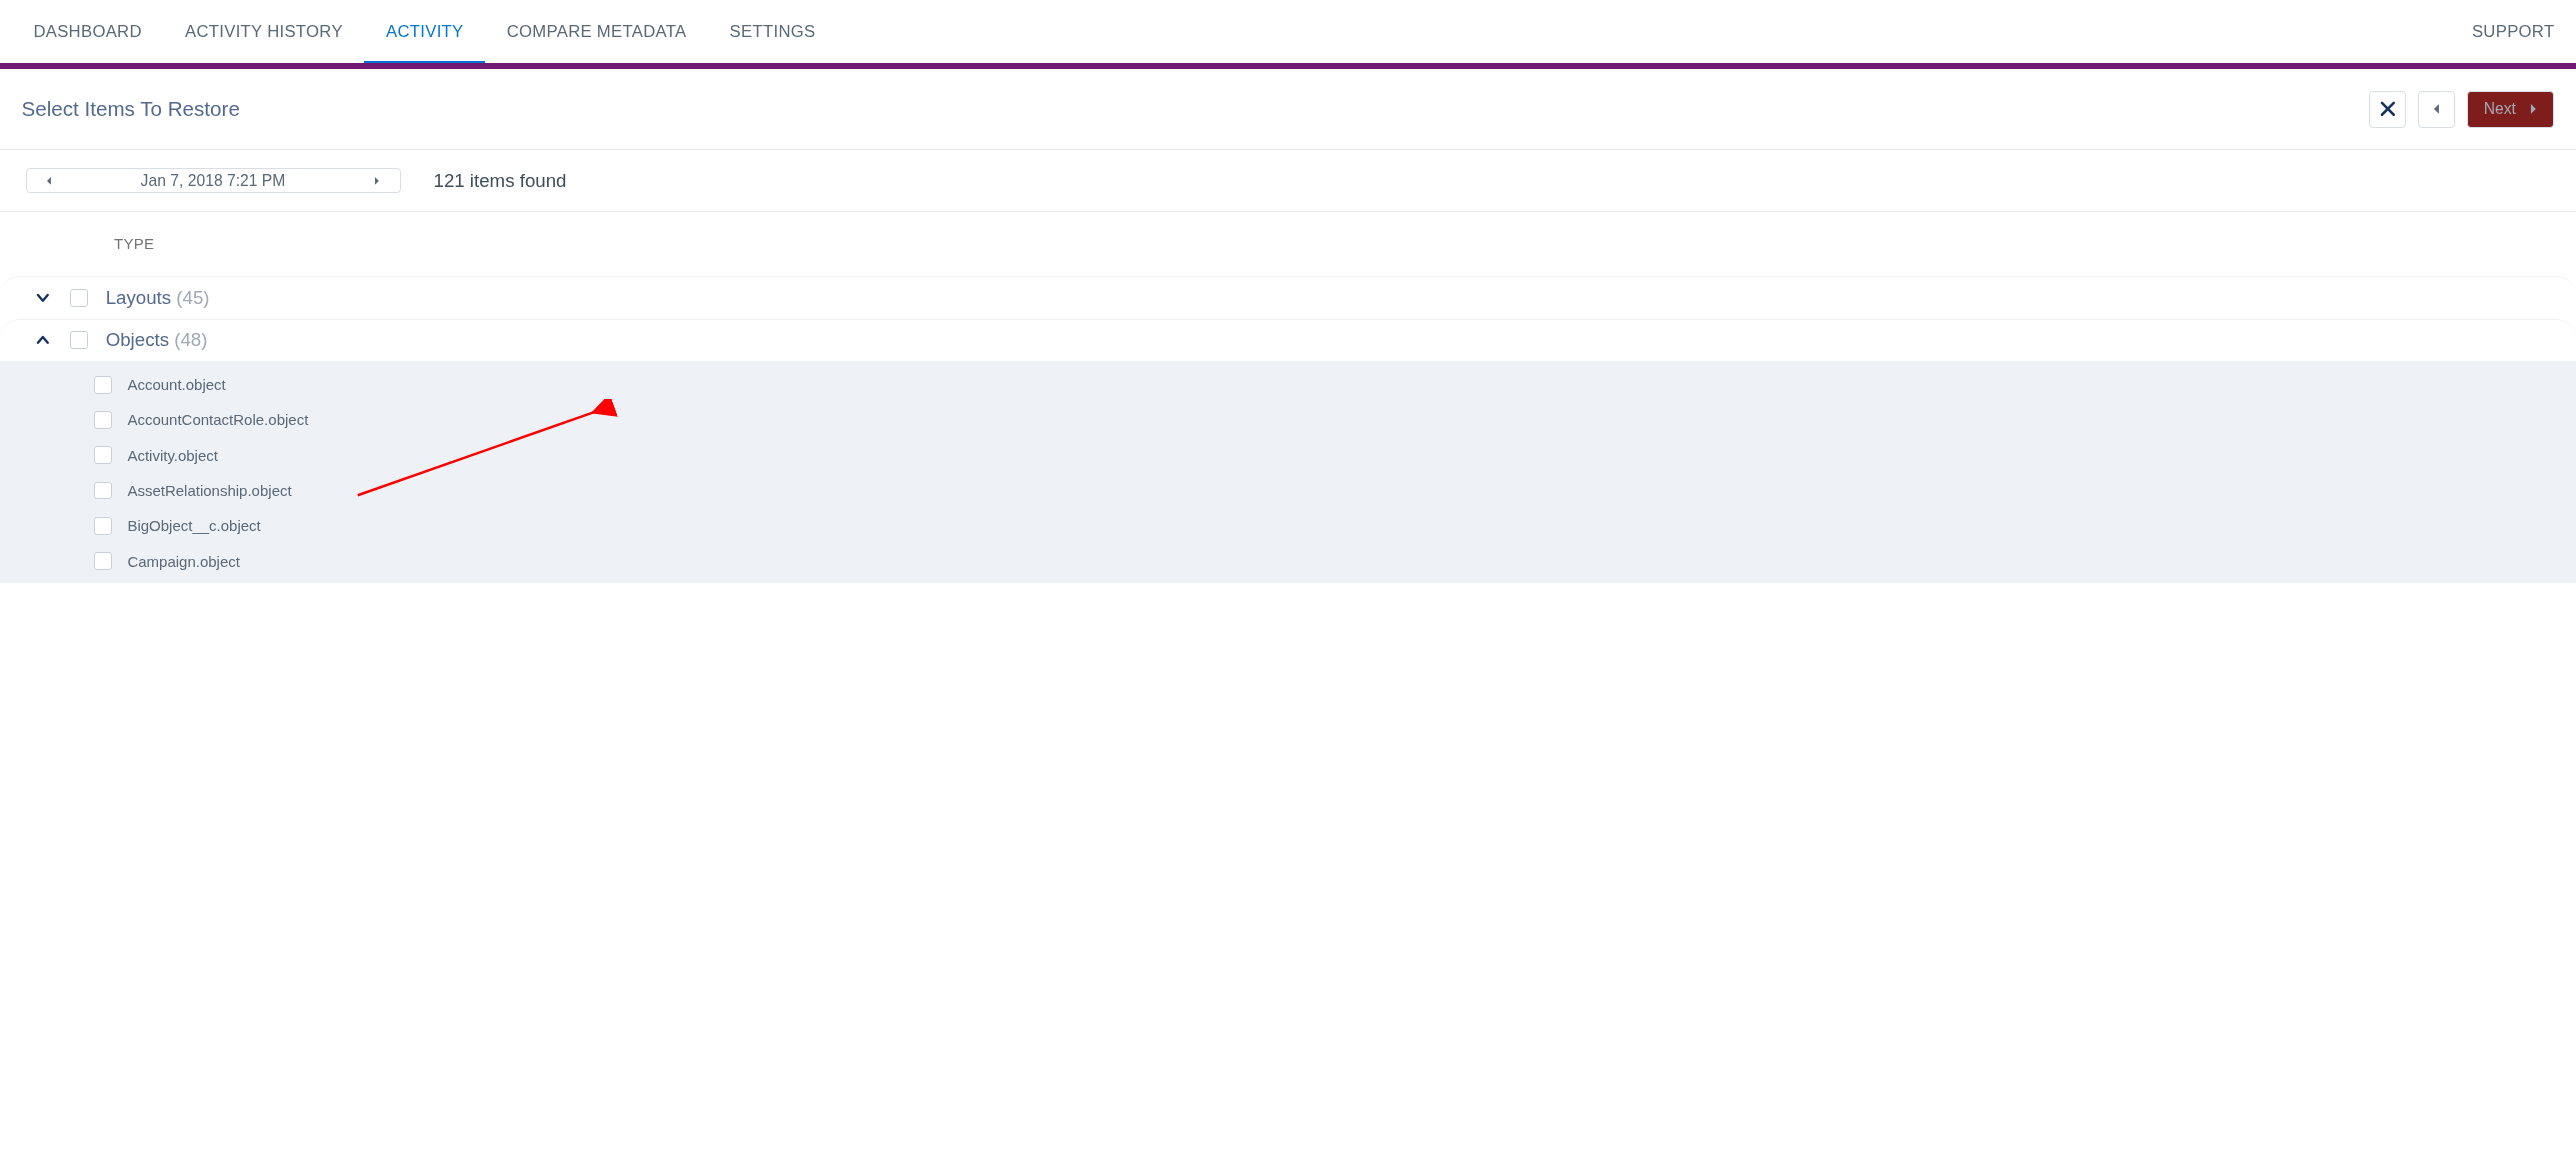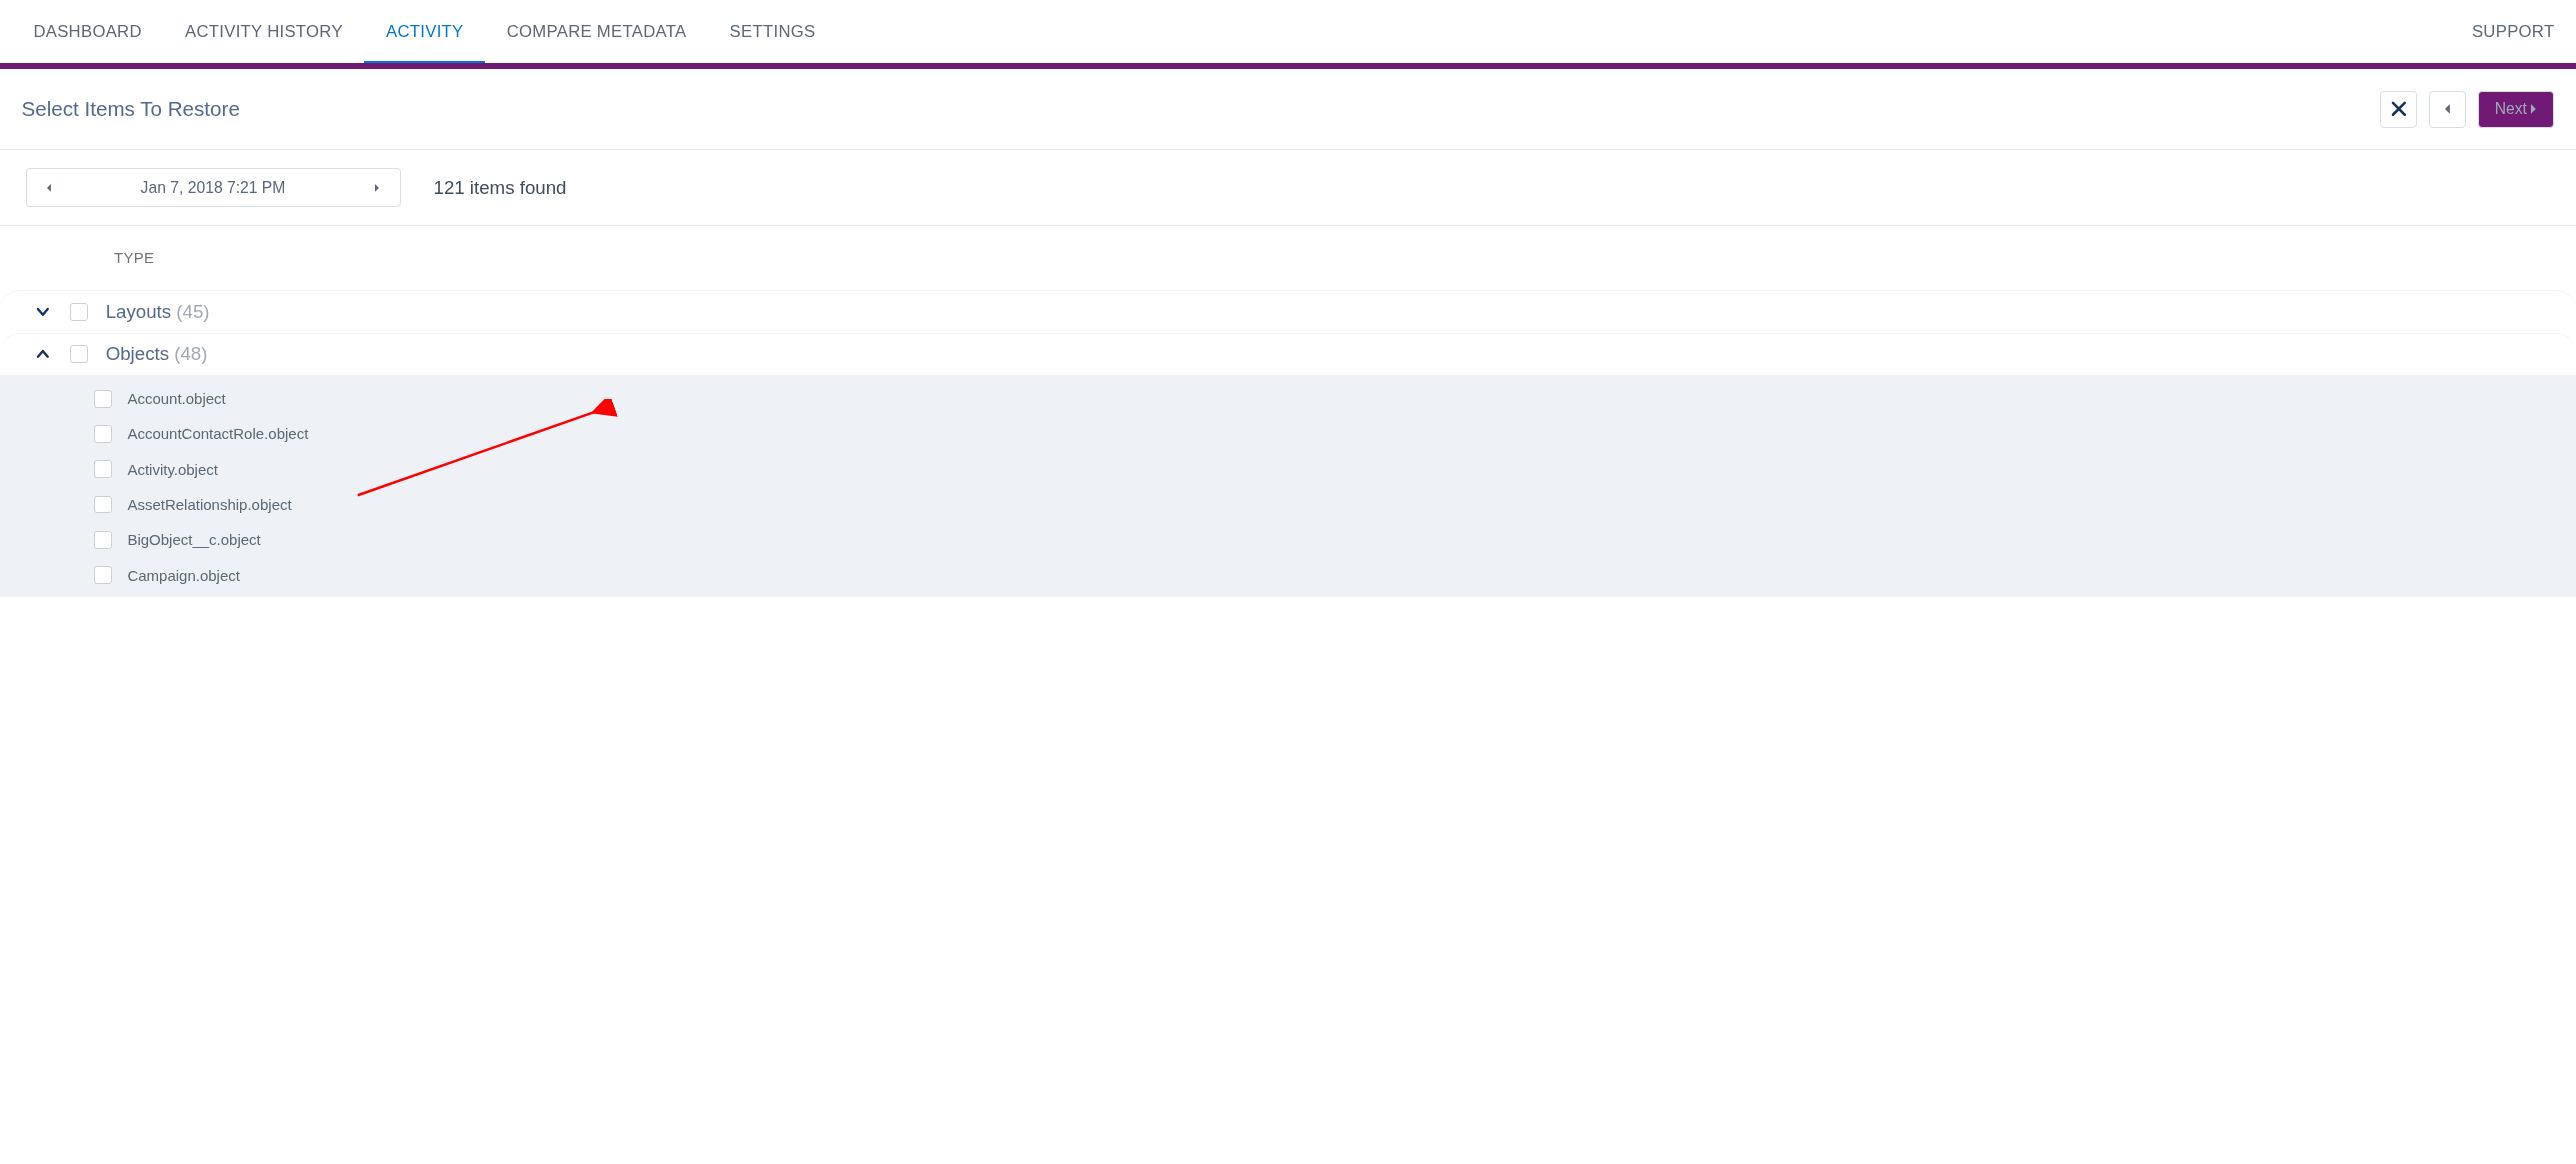--- a/index.html
+++ b/index.html
@@ -50,41 +50,41 @@
     background: #fff;
     display: flex; align-items: center; justify-content: center;
     cursor: pointer;
     color: #16325c;
   }
   .next-btn {
     height: 37px;
     padding: 0 15.7px;
     border: 1px solid #d8dde6;
     border-radius: 3.9px;
-    background: #701a75;
-    display: flex; align-items: center; gap: 1px;
+    background: #7f1d1d;
+    display: flex; align-items: center; gap: 12px;
     color: #a0a9b5;
     cursor: pointer;
     font-size: 15.7px;
   }
   .filter-row {
     display: flex;
     align-items: center;
     gap: 33px;
     padding: 17.7px 25.5px 17.7px 25.5px;
     border-bottom: 1px solid #e5e8eb;
   }
   .date-picker {
     display: flex;
     align-items: center;
     justify-content: space-between;
     border: 1px solid #d8dde6;
     border-radius: 3.9px;
     width: 375px;
-    height: 39px;
+    height: 25px;
     padding: 0 13.7px;
     color: #5a6877;
   }
   .date-picker .date-text { font-size: 15.7px; }
   .caret-btn {
     width: 17.7px; height: 17.7px;
     display: flex; align-items: center; justify-content: center;
     cursor: pointer;
     color: #5a6877;
   }

